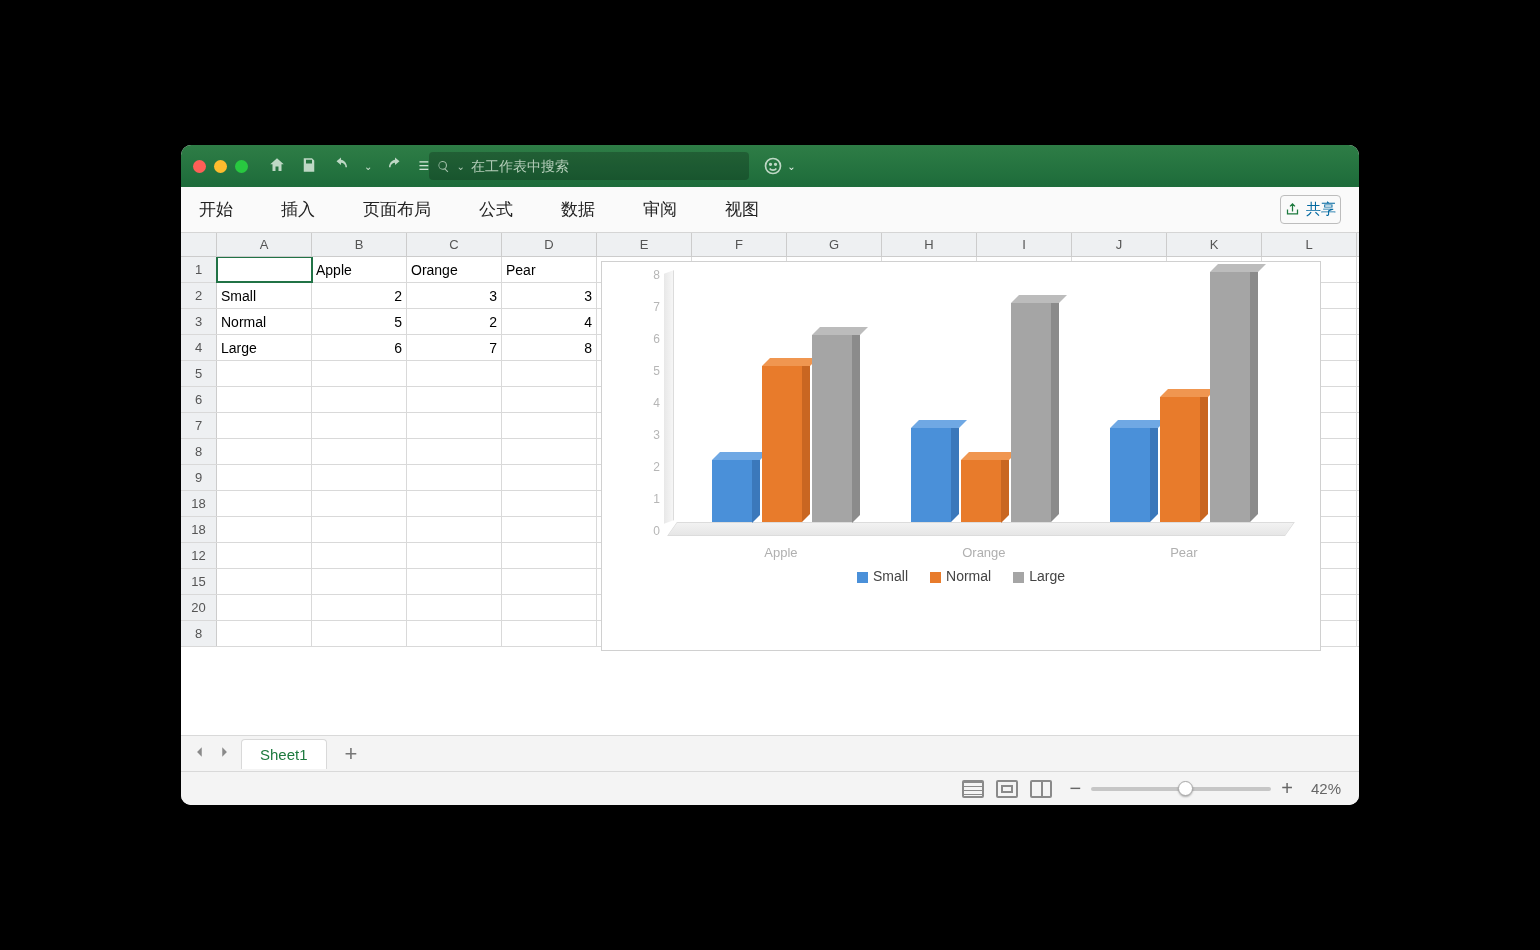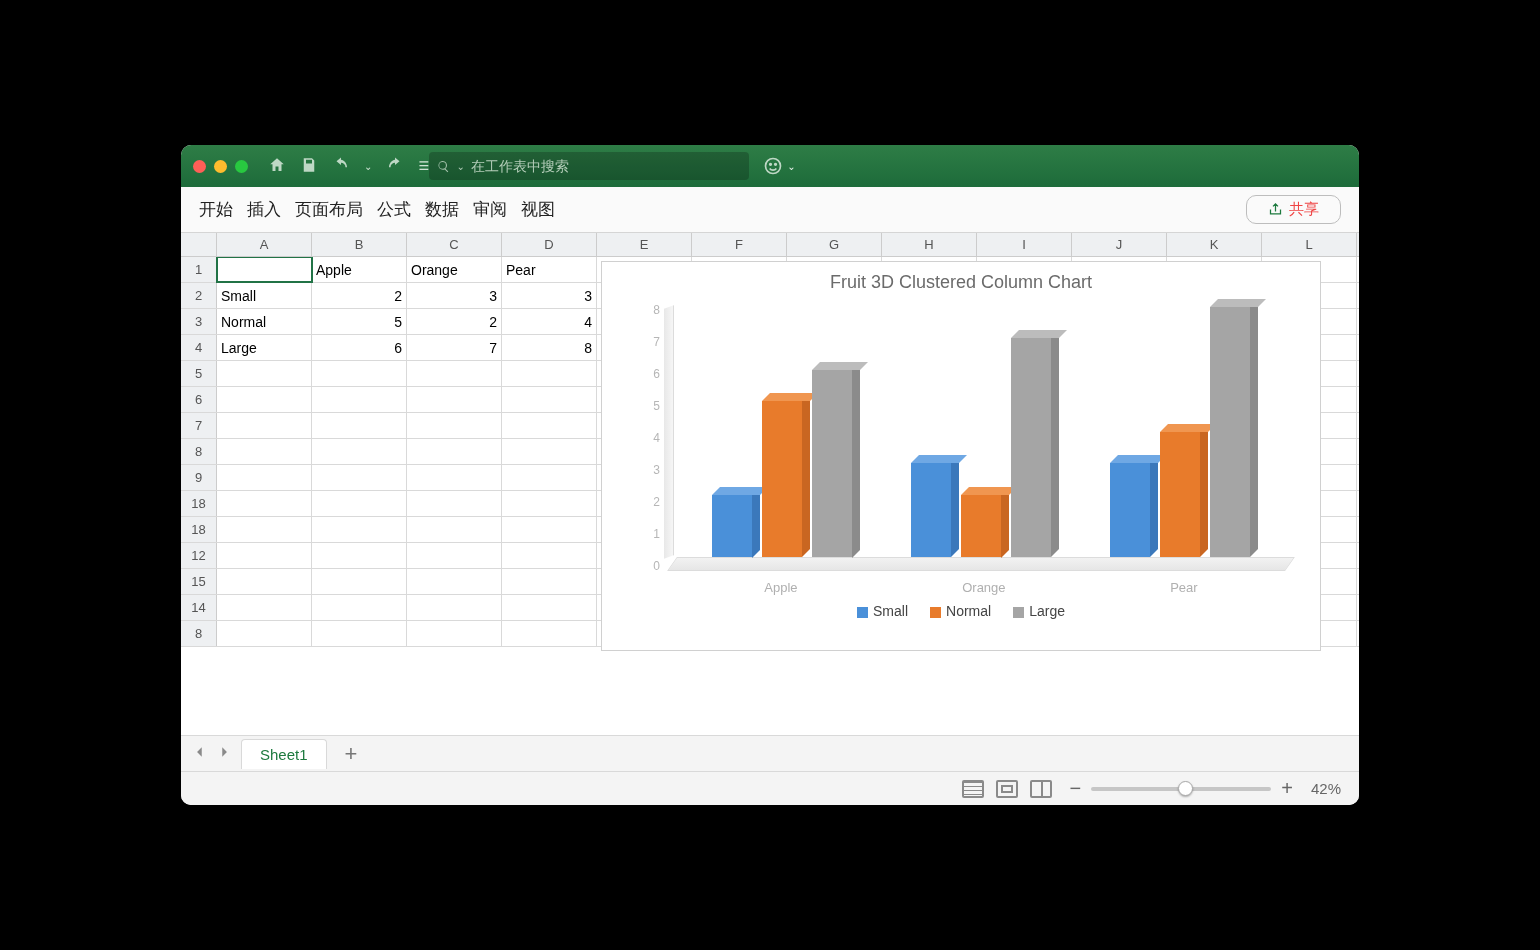--- a/index.html
+++ b/index.html
@@ -36,23 +36,23 @@
 .dot { width: 13px; height: 13px; border-radius: 50%; }
 .dot.r{background:#ff5f57}.dot.y{background:#febc2e}.dot.g{background:#28c840}
 .qat{display:flex;gap:14px;align-items:center;color:#cfe3d4}
 .qat svg, .titlebar svg{width:18px;height:18px;fill:#cfe3d4;opacity:.9}
 .doc-title{flex:1;text-align:center;display:flex;gap:6px;align-items:center;justify-content:center;font-weight:500;font-size:16px;color:#fff}
 .searchwrap{display:flex;align-items:center;background:rgba(0,0,0,.22);border-radius:4px;height:28px;width:320px;padding:0 8px;gap:6px}
 .searchwrap input{background:transparent;border:0;outline:0;color:#cfe;font-size:14px;width:100%}
 .searchwrap input::placeholder{color:#b4cdb9}
 .smiley{margin-left:14px;display:flex;align-items:center;gap:4px}
 
-.ribbon{height:46px;background:#fafafa;border-bottom:1px solid #d5d5d5;display:flex;align-items:center;padding:0 18px;gap:14px;font-size:17px;color:#222}
+.ribbon{height:46px;background:#fafafa;border-bottom:1px solid #d5d5d5;display:flex;align-items:center;padding:0 18px;gap:48px;font-size:17px;color:#222}
 .ribbon .tab{cursor:default}
-.share-btn{margin-left:auto;display:flex;align-items:center;gap:6px;border:1px solid #bdbdbd;border-radius:10px;padding:4px 21px;color:#ef4444;font-size:15px}
+.share-btn{margin-left:auto;display:flex;align-items:center;gap:6px;border:1px solid #bdbdbd;border-radius:4px;padding:4px 4px;color:#0369a1;font-size:15px}
 
 .gridwrap{flex:1;display:flex;flex-direction:column;overflow:hidden;position:relative}
 .colhdrs{display:flex;height:24px;background:#eef0f2;border-bottom:1px solid #ccc;font-size:13px;color:#555}
 .corner{width:36px;border-right:1px solid #ccc;background:#eef0f2}
 .ch{width:95px;text-align:center;border-right:1px solid #ccc;line-height:24px}
 .rows{flex:1;overflow:hidden}
 .row{display:flex;height:26px;border-bottom:1px solid #d9d9d9;font-size:14px}
 .rh{width:36px;text-align:center;background:#eef0f2;border-right:1px solid #ccc;color:#555;line-height:26px;font-size:13px}
 .cell{width:95px;border-right:1px solid #d9d9d9;padding:0 4px;line-height:26px;white-space:nowrap;overflow:hidden}
 .cell.num{text-align:right}
@@ -374,21 +374,21 @@
           <div class="cell"></div>
           <div class="cell"></div>
           <div class="cell"></div>
           <div class="cell"></div>
           <div class="cell"></div>
           <div class="cell"></div>
           <div class="cell"></div>
           <div class="cell"></div>
         </div>
         <div class="row">
-          <div class="rh">14</div>
+          <div class="rh">20</div>
           <div class="cell"></div>
           <div class="cell"></div>
           <div class="cell"></div>
           <div class="cell"></div>
           <div class="cell"></div>
           <div class="cell"></div>
           <div class="cell"></div>
           <div class="cell"></div>
           <div class="cell"></div>
           <div class="cell"></div>
@@ -406,21 +406,20 @@
           <div class="cell"></div>
           <div class="cell"></div>
           <div class="cell"></div>
           <div class="cell"></div>
           <div class="cell"></div>
           <div class="cell"></div>
         </div>
       </div>
 
     <div class="chart">
-      <div class="chart-title">Fruit 3D Clustered Column Chart</div>
       <div class="chart-body">
         <div class="yaxis" id="yaxis">
             <span>0</span>
             <span>1</span>
             <span>2</span>
             <span>3</span>
             <span>4</span>
             <span>5</span>
             <span>6</span>
             <span>7</span>

